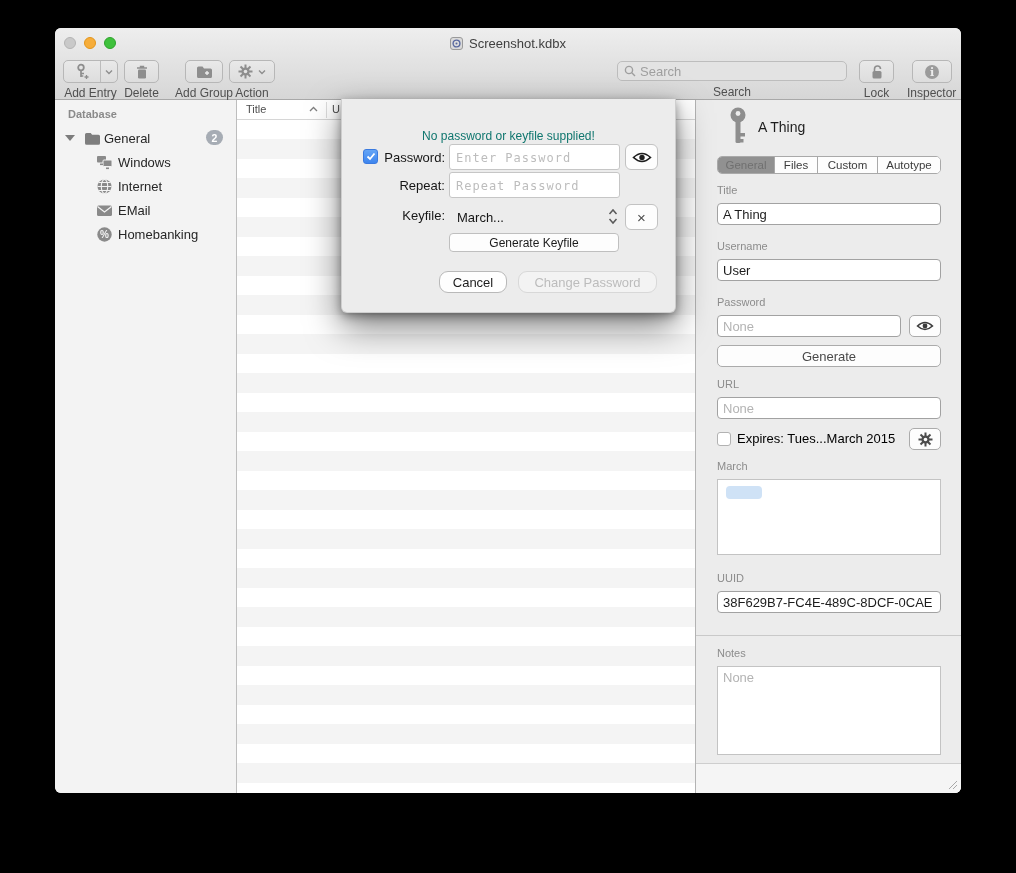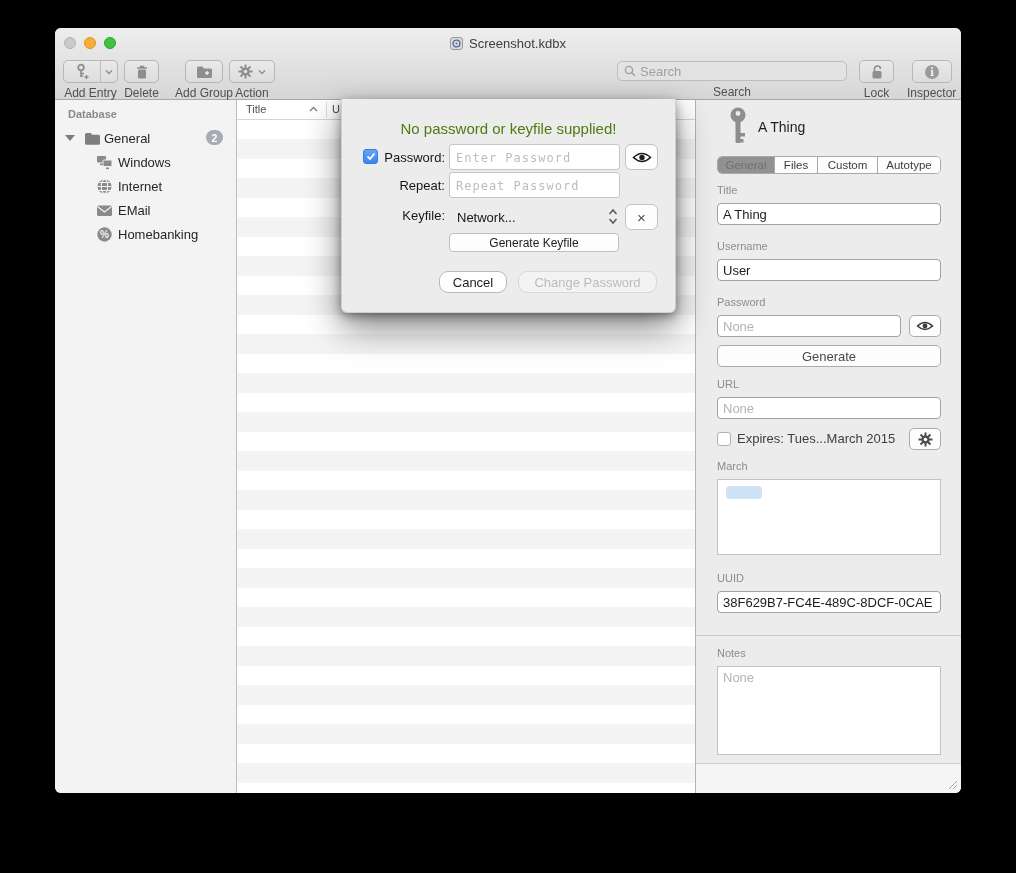--- a/index.html
+++ b/index.html
@@ -79,40 +79,40 @@
                border-radius:4px; background:#fff; font-size:13px; color:#1c1c1c; padding:0 5px;
                font-family:inherit; outline:none; }
   .ins-field::placeholder { color:#b3b3b3; }
   .sq-btn { position:absolute; width:32px; height:22px; background:#fdfdfd; border:1px solid #ababab;
             border-radius:5px; display:flex; align-items:center; justify-content:center; }
   .ins-btn { position:absolute; left:21px; width:224px; height:22px; background:#fdfdfd;
              border:1px solid #ababab; border-radius:5px; font-size:13px; color:#4a4a4a;
              display:flex; align-items:center; justify-content:center; font-family:inherit; }
   .chk { width:14px; height:14px; background:#fff; border:1px solid #b2b2b2; border-radius:3px; }
   .expires-row { position:absolute; left:21px; top:331px; display:flex; align-items:center; gap:6px; }
-  .expires-text { font-size:13px; color:#404040; white-space:nowrap; }
+  .expires-text { font-size:13px; color:#000000; white-space:nowrap; }
   .tags-box { position:absolute; left:21px; top:379px; width:224px; height:76px;
               background:#fff; border:1px solid #c3c3c3; }
   .tag-pill { position:absolute; left:8px; top:6px; width:36px; height:13px;
               background:#cfe2f6; border-radius:4px; }
   .ins-sep { position:absolute; left:0; top:535px; width:100%; height:1px; background:#c9c9c9; }
   .notes-area { position:absolute; left:21px; top:566px; width:224px; height:89px;
                 background:#fff; border:1px solid #c3c3c3; resize:none; outline:none;
                 font-size:13px; font-family:inherit; color:#1c1c1c; padding:3px 5px; }
   .notes-area::placeholder { color:#b3b3b3; }
   .ins-bottom { position:absolute; left:0; top:663px; width:100%; height:30px;
                 background:#f5f5f5; border-top:1px solid #cecece; }
   .grip { position:absolute; right:3px; bottom:3px; }
 
   
   .dialog { position:absolute; left:286px; top:71px; width:335px; height:214px; background:#ececec;
             border-radius:0 0 6px 6px; box-shadow:0 14px 34px rgba(0,0,0,.5),0 3px 10px rgba(0,0,0,.35);
             border:1px solid rgba(0,0,0,.12); border-top:none; }
-  .dlg-msg { position:absolute; left:0; top:21px; width:100%; text-align:center;
-             font-size:15px; color:#4d7c0f; }
+  .dlg-msg { position:absolute; left:0; top:30px; width:100%; text-align:center;
+             font-size:12px; color:#0f766e; }
   .dlg-label { position:absolute; width:103px; text-align:right; font-size:13px; color:#161616; }
   .dlg-input { position:absolute; left:107px; width:171px; height:26px; border:1px solid #c6c6c6;
                border-radius:3px; background:#fff; padding:0 6px; font-size:13px; outline:none;
                font-family:inherit; }
   .dlg-input::placeholder { font-family:"DejaVu Sans Mono", monospace; font-size:12px;
                             letter-spacing:1px; color:#bdbdbd; }
   .dlg-sqbtn { position:absolute; left:283px; width:33px; height:26px; background:#fdfdfd;
                border:1px solid #c2c2c2; border-radius:6px; display:flex; align-items:center;
                justify-content:center; }
   .dlg-check { position:absolute; left:21px; top:50px; width:15px; height:15px; border-radius:3px;
@@ -392,21 +392,21 @@
       <svg width="20" height="13" viewBox="0 0 20 13">
         <path d="M1.5 6.5 Q10 -1.5 18.5 6.5 Q10 14.5 1.5 6.5 Z" fill="none" stroke="#1e1e1e" stroke-width="1.6"></path>
         <circle cx="10" cy="6.5" r="2.7" fill="#1e1e1e"></circle>
       </svg>
     </div>
 
     <span class="dlg-label" style="top:79px;">Repeat:</span>
     <input class="dlg-input" style="top: 73px;" placeholder="Repeat Password">
 
     <span class="dlg-label" style="top:109px;">Keyfile:</span>
-    <span class="popup-text">Network...</span>
+    <span class="popup-text">March...</span>
     <svg class="stepper" width="10" height="17" viewBox="0 0 10 17">
       <path d="M1.5 6 L5 2 L8.5 6" fill="none" stroke="#5a5a5a" stroke-width="1.5"></path>
       <path d="M1.5 11 L5 15 L8.5 11" fill="none" stroke="#5a5a5a" stroke-width="1.5"></path>
     </svg>
     <div class="dlg-sqbtn" style="top:105px;">
       <span class="xglyph">×</span>
     </div>
 
     <div class="gen-key-btn">
         <span>Generate Keyfile</span>

